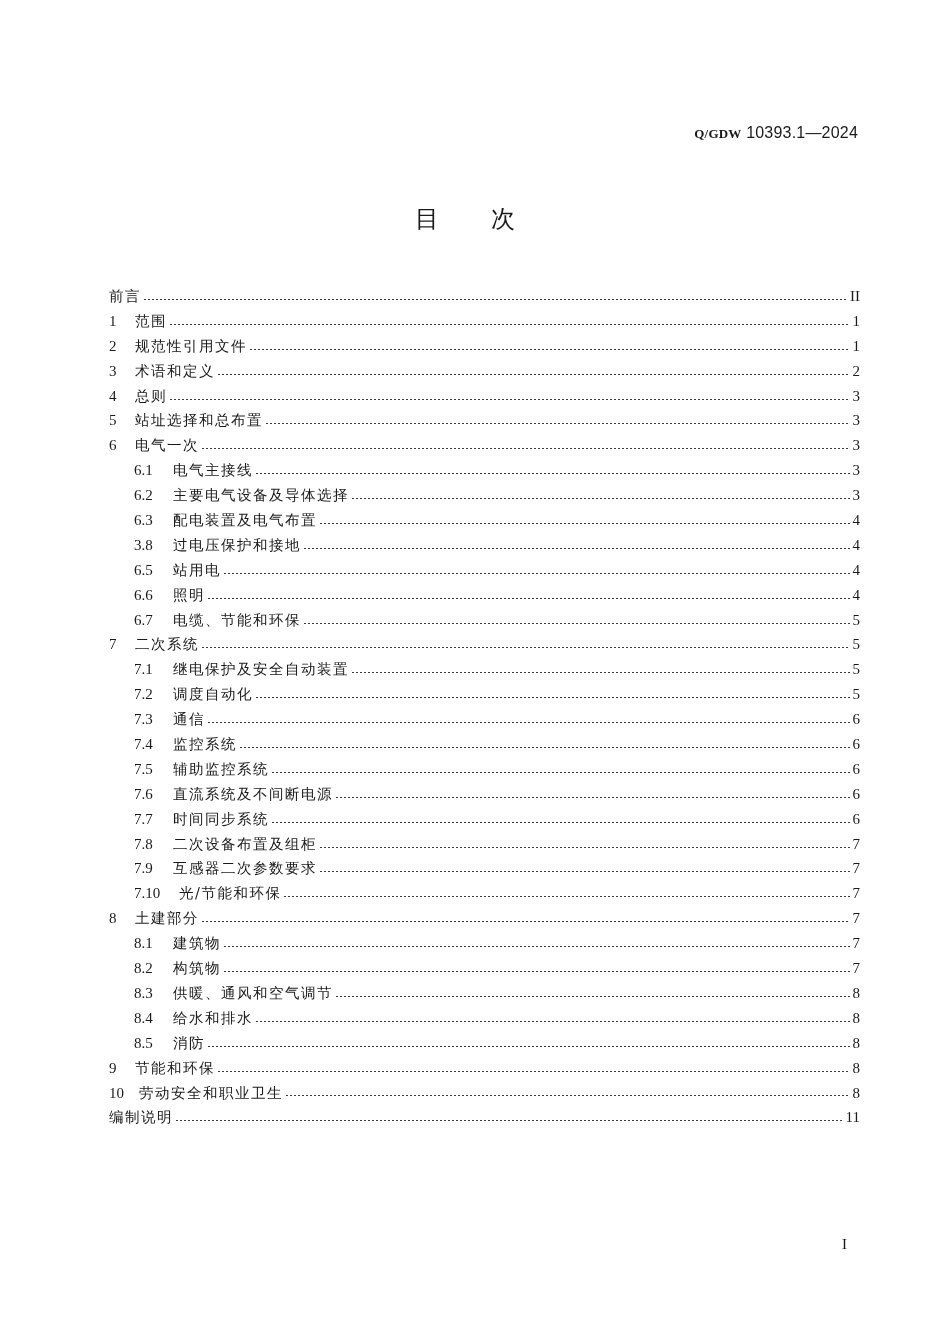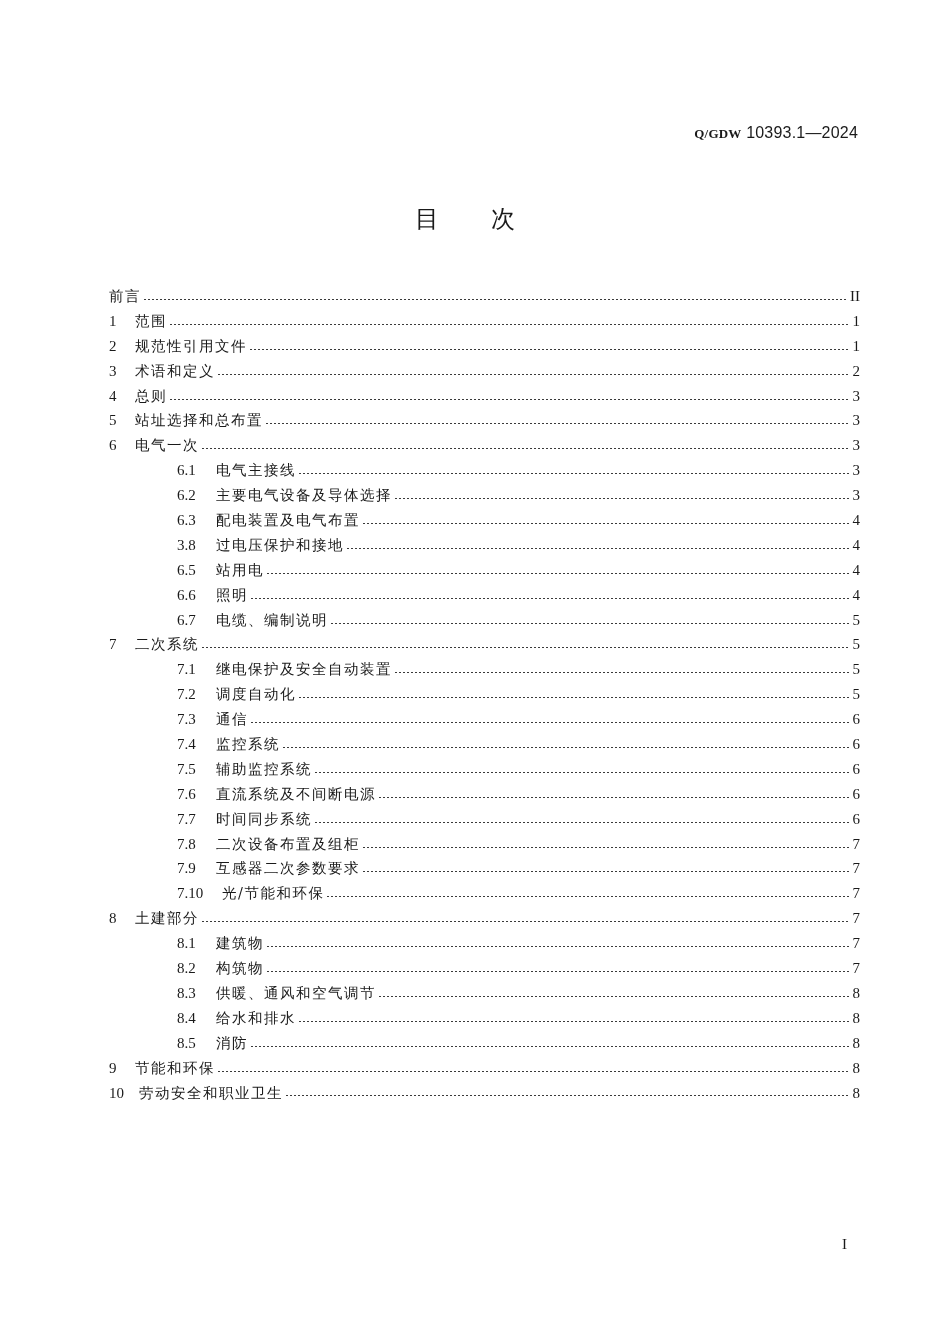--- a/index.html
+++ b/index.html
@@ -23,21 +23,21 @@
       position: absolute; top: 284px; left: 109px; width: 751px;
     }
     .row {
       display: flex; align-items: baseline; height: 24.9px; line-height: 24.9px;
       font-size: 14.5px; white-space: nowrap; justify-content: center;
     }
     .row .num { font-family: "Liberation Serif", serif; font-size: 15px; display: inline-block; }
     .row.lvl1 .num { width: 26px; }
     .row.lvl1.wide .num { width: 30px; }
     .row.lvl2 { padding-left: 25px; }
-    .row.lvl2 .num { width: 39px; margin-left: 43px; }
+    .row.lvl2 .num { width: 39px; }
     .row.lvl2.wide .num { width: 39px; padding-right: 6px; }
     .row .label { font-family: "DejaVu Serif", serif; letter-spacing: 1.5px; }
     .row .leader {
       flex: 1; margin: 0 2px; height: 1px; align-self: center; position: relative; top: 3px;
       background-image: radial-gradient(circle, #333 0.7px, transparent 0.9px);
       background-size: 4px 2px; background-repeat: repeat-x;
     }
     .row .page { font-family: "Liberation Serif", serif; font-size: 15px; text-align: right; min-width: 8px; }
     .page-number {
       position: absolute; right: 103px; top: 1236px;
@@ -127,21 +127,21 @@
       <span class="page">4</span>
     </div>
     <div class="row lvl2">
       <span class="num">6.6</span>
       <span class="label">照明</span>
       <span class="leader"></span>
       <span class="page">4</span>
     </div>
     <div class="row lvl2">
       <span class="num">6.7</span>
-      <span class="label">电缆、编制说明</span>
+      <span class="label">电缆、节能和环保</span>
       <span class="leader"></span>
       <span class="page">5</span>
     </div>
     <div class="row lvl1">
       <span class="num">7</span>
       <span class="label">二次系统</span>
       <span class="leader"></span>
       <span class="page">5</span>
     </div>
     <div class="row lvl2">
@@ -245,15 +245,20 @@
       <span class="label">节能和环保</span>
       <span class="leader"></span>
       <span class="page">8</span>
     </div>
     <div class="row lvl1 wide">
       <span class="num">10</span>
       <span class="label">劳动安全和职业卫生</span>
       <span class="leader"></span>
       <span class="page">8</span>
     </div>
+    <div class="row">
+      <span class="label">编制说明</span>
+      <span class="leader"></span>
+      <span class="page">11</span>
+    </div>
   </div>
 
 <div class="page-number">I</div>
 
 </body></html>

